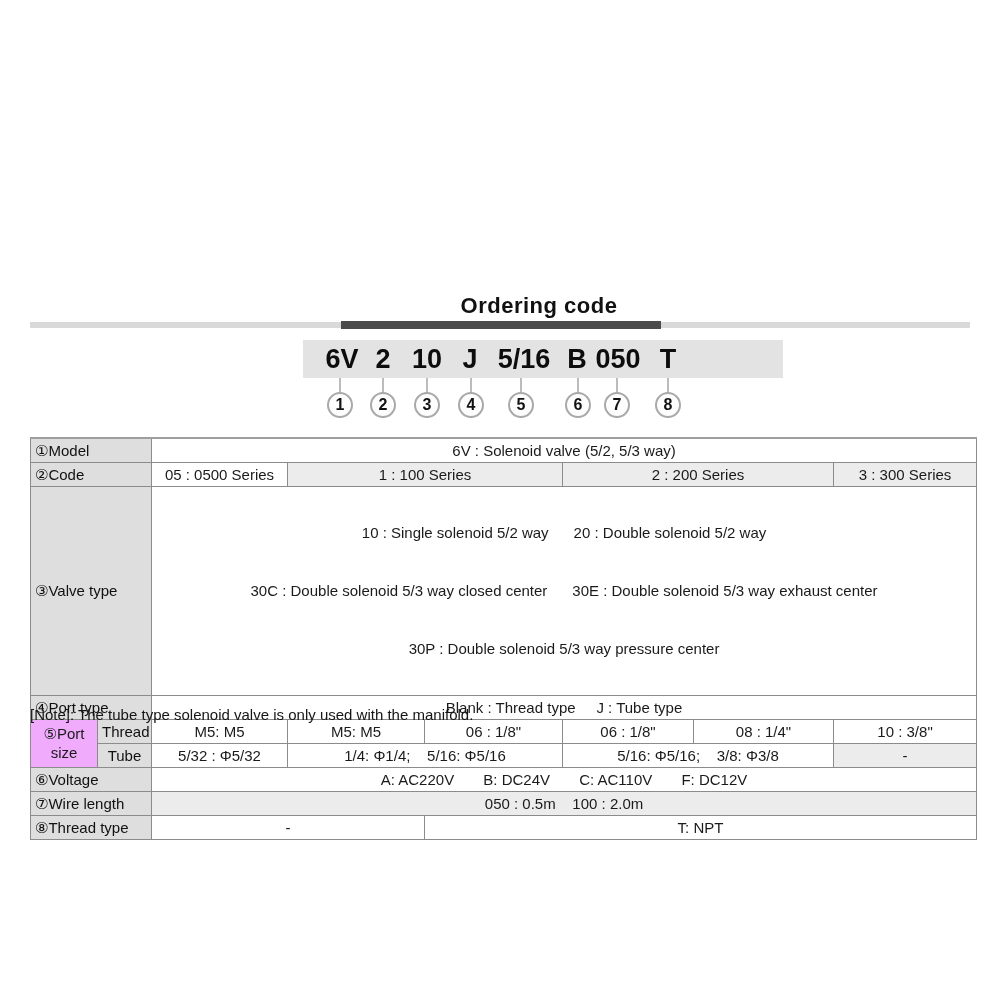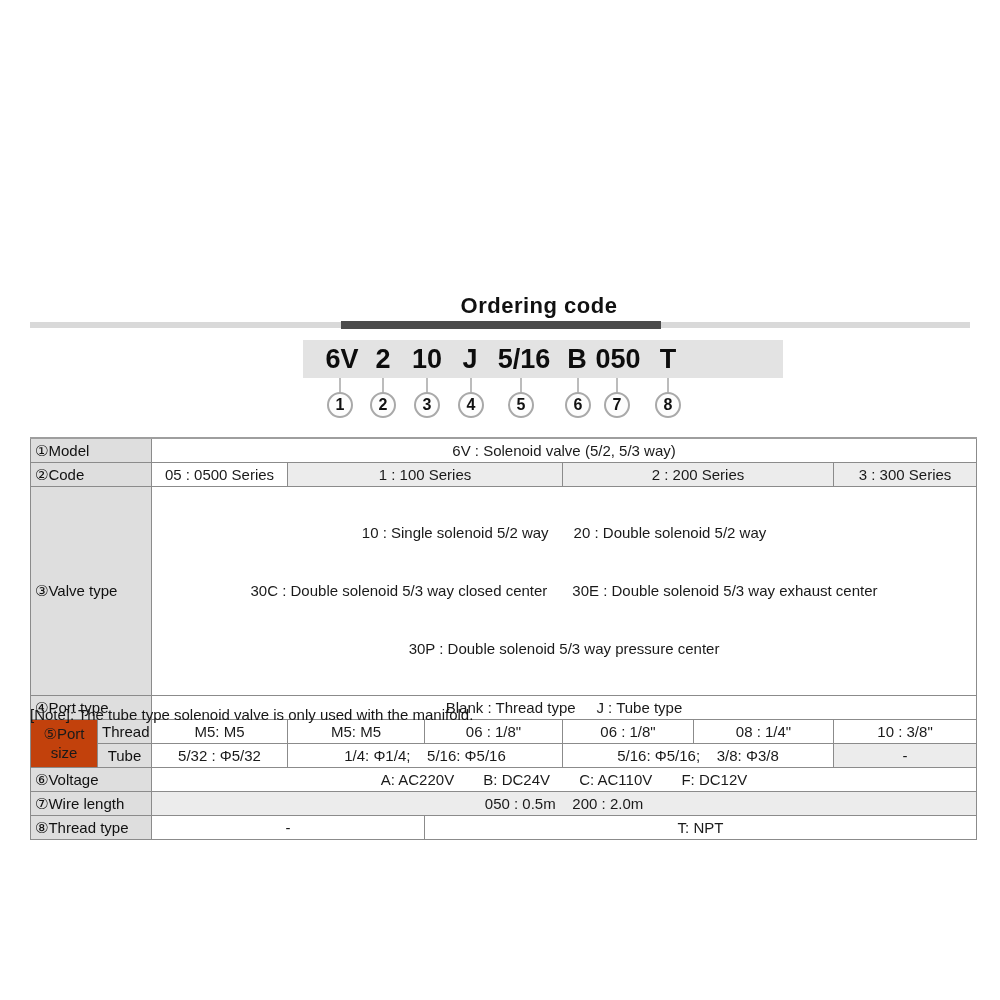--- a/index.html
+++ b/index.html
@@ -58,21 +58,21 @@
     font-weight:normal;overflow:hidden;
   }
   th.rowlabel{
     background:#dedede;text-align:left;font-weight:bold;
     padding-left:6px;font-size:15px;color:#111;
   }
   th.sublabel{
     background:#dedede;text-align:center;font-weight:bold;color:#111;
   }
   th.portsize{
-    background:#c2410c;text-align:center;font-weight:bold;
+    background:#f0abfc;text-align:center;font-weight:bold;
     white-space:pre-line;line-height:1.25;padding-left:2px;
   }
   td.val{text-align:center;white-space:pre;background:#ffffff;}
   td.shade{background:#ececec;}
   td.multiline{height:71px;padding:0;}
   .vline{
     height:24px;line-height:24px;text-align:center;white-space:pre;
   }
   
   .note{
@@ -185,21 +185,21 @@
       <td class="val" colspan="2">1/4: Φ1/4;    5/16: Φ5/16</td>
       <td class="val" colspan="2">5/16: Φ5/16;    3/8: Φ3/8</td>
       <td class="val shade">-</td>
     </tr>
     <tr>
       <th class="rowlabel" colspan="2">⑥Voltage</th>
       <td class="val" colspan="6">A: AC220V       B: DC24V       C: AC110V       F: DC12V</td>
     </tr>
     <tr>
       <th class="rowlabel" colspan="2">⑦Wire length</th>
-      <td class="val shade" colspan="6">050 : 0.5m    200 : 2.0m</td>
+      <td class="val shade" colspan="6">050 : 0.5m    100 : 2.0m</td>
     </tr>
     <tr>
       <th class="rowlabel" colspan="2">⑧Thread  type</th>
       <td class="val" colspan="2">-</td>
       <td class="val" colspan="4">T: NPT</td>
     </tr>
   </tbody>
     </table>
 
   <p class="note">[Note]: The tube type solenoid valve is only used with the manifold.</p>

